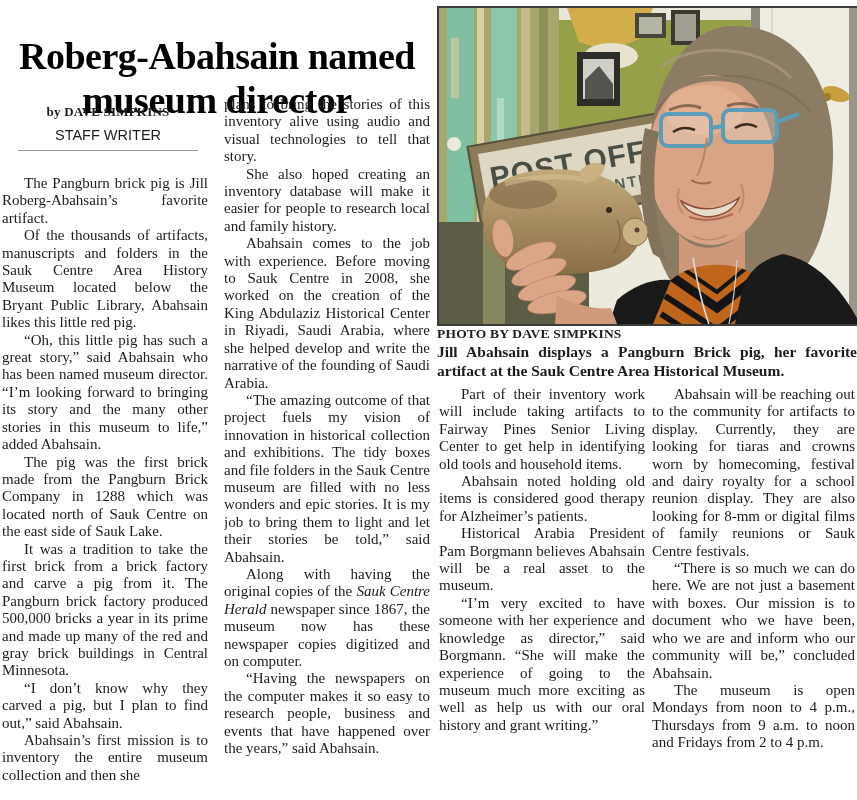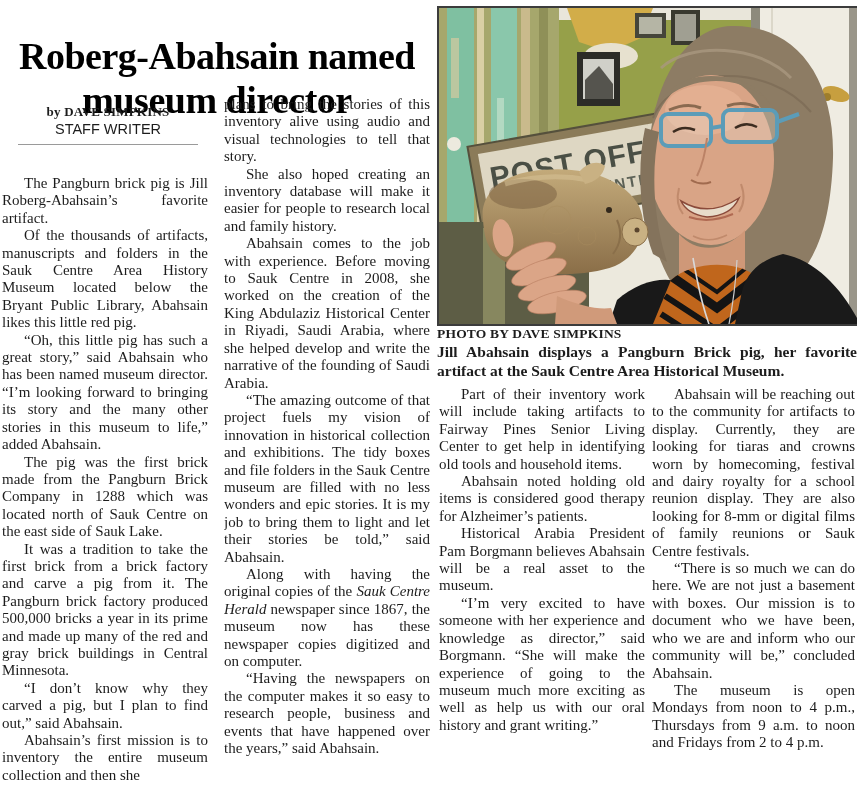--- a/index.html
+++ b/index.html
@@ -5,21 +5,21 @@
   html,body{margin:0;padding:0;background:#ffffff;}
   #page{position:relative;width:857px;height:800px;background:#ffffff;overflow:hidden;
         font-family:"Liberation Serif",serif;color:#1c1c1c;}
   
   .headline{position:absolute;left:0;top:10px;width:434px;text-align:center;
             font-weight:bold;font-size:38px;line-height:1.14;letter-spacing:-0.5px;color:#000000;}
   
   .byline-block{position:absolute;left:18px;top:104px;width:180px;text-align:center;
                 padding-bottom:7px;border-bottom:1px solid #9a9a9a;}
   .byline{font-weight:bold;font-size:13px;letter-spacing:0.2px;}
-  .byline-role{font-family:"Liberation Sans",sans-serif;font-size:14.5px;margin-top:1px;}
+  .byline-role{font-family:"Liberation Sans",sans-serif;font-size:14.5px;margin-top:7px;}
   
   .col{position:absolute;font-size:15px;line-height:17.4px;text-align:justify;overflow:hidden;}
   .col .para{margin:0;text-indent:22px;}
   .col .para.no-indent{text-indent:0;}
   #col1{left:2px;top:150px;width:206px;height:648px;margin-top:25px;}
   #col2{left:224px;top:96px;width:206px;height:702px;}
   #col3{left:439px;top:386px;width:206px;height:412px;}
   #col4{left:652px;top:386px;width:203px;height:412px;}
   
   .photo-figure{position:absolute;left:437px;top:6px;width:418px;height:316px;

